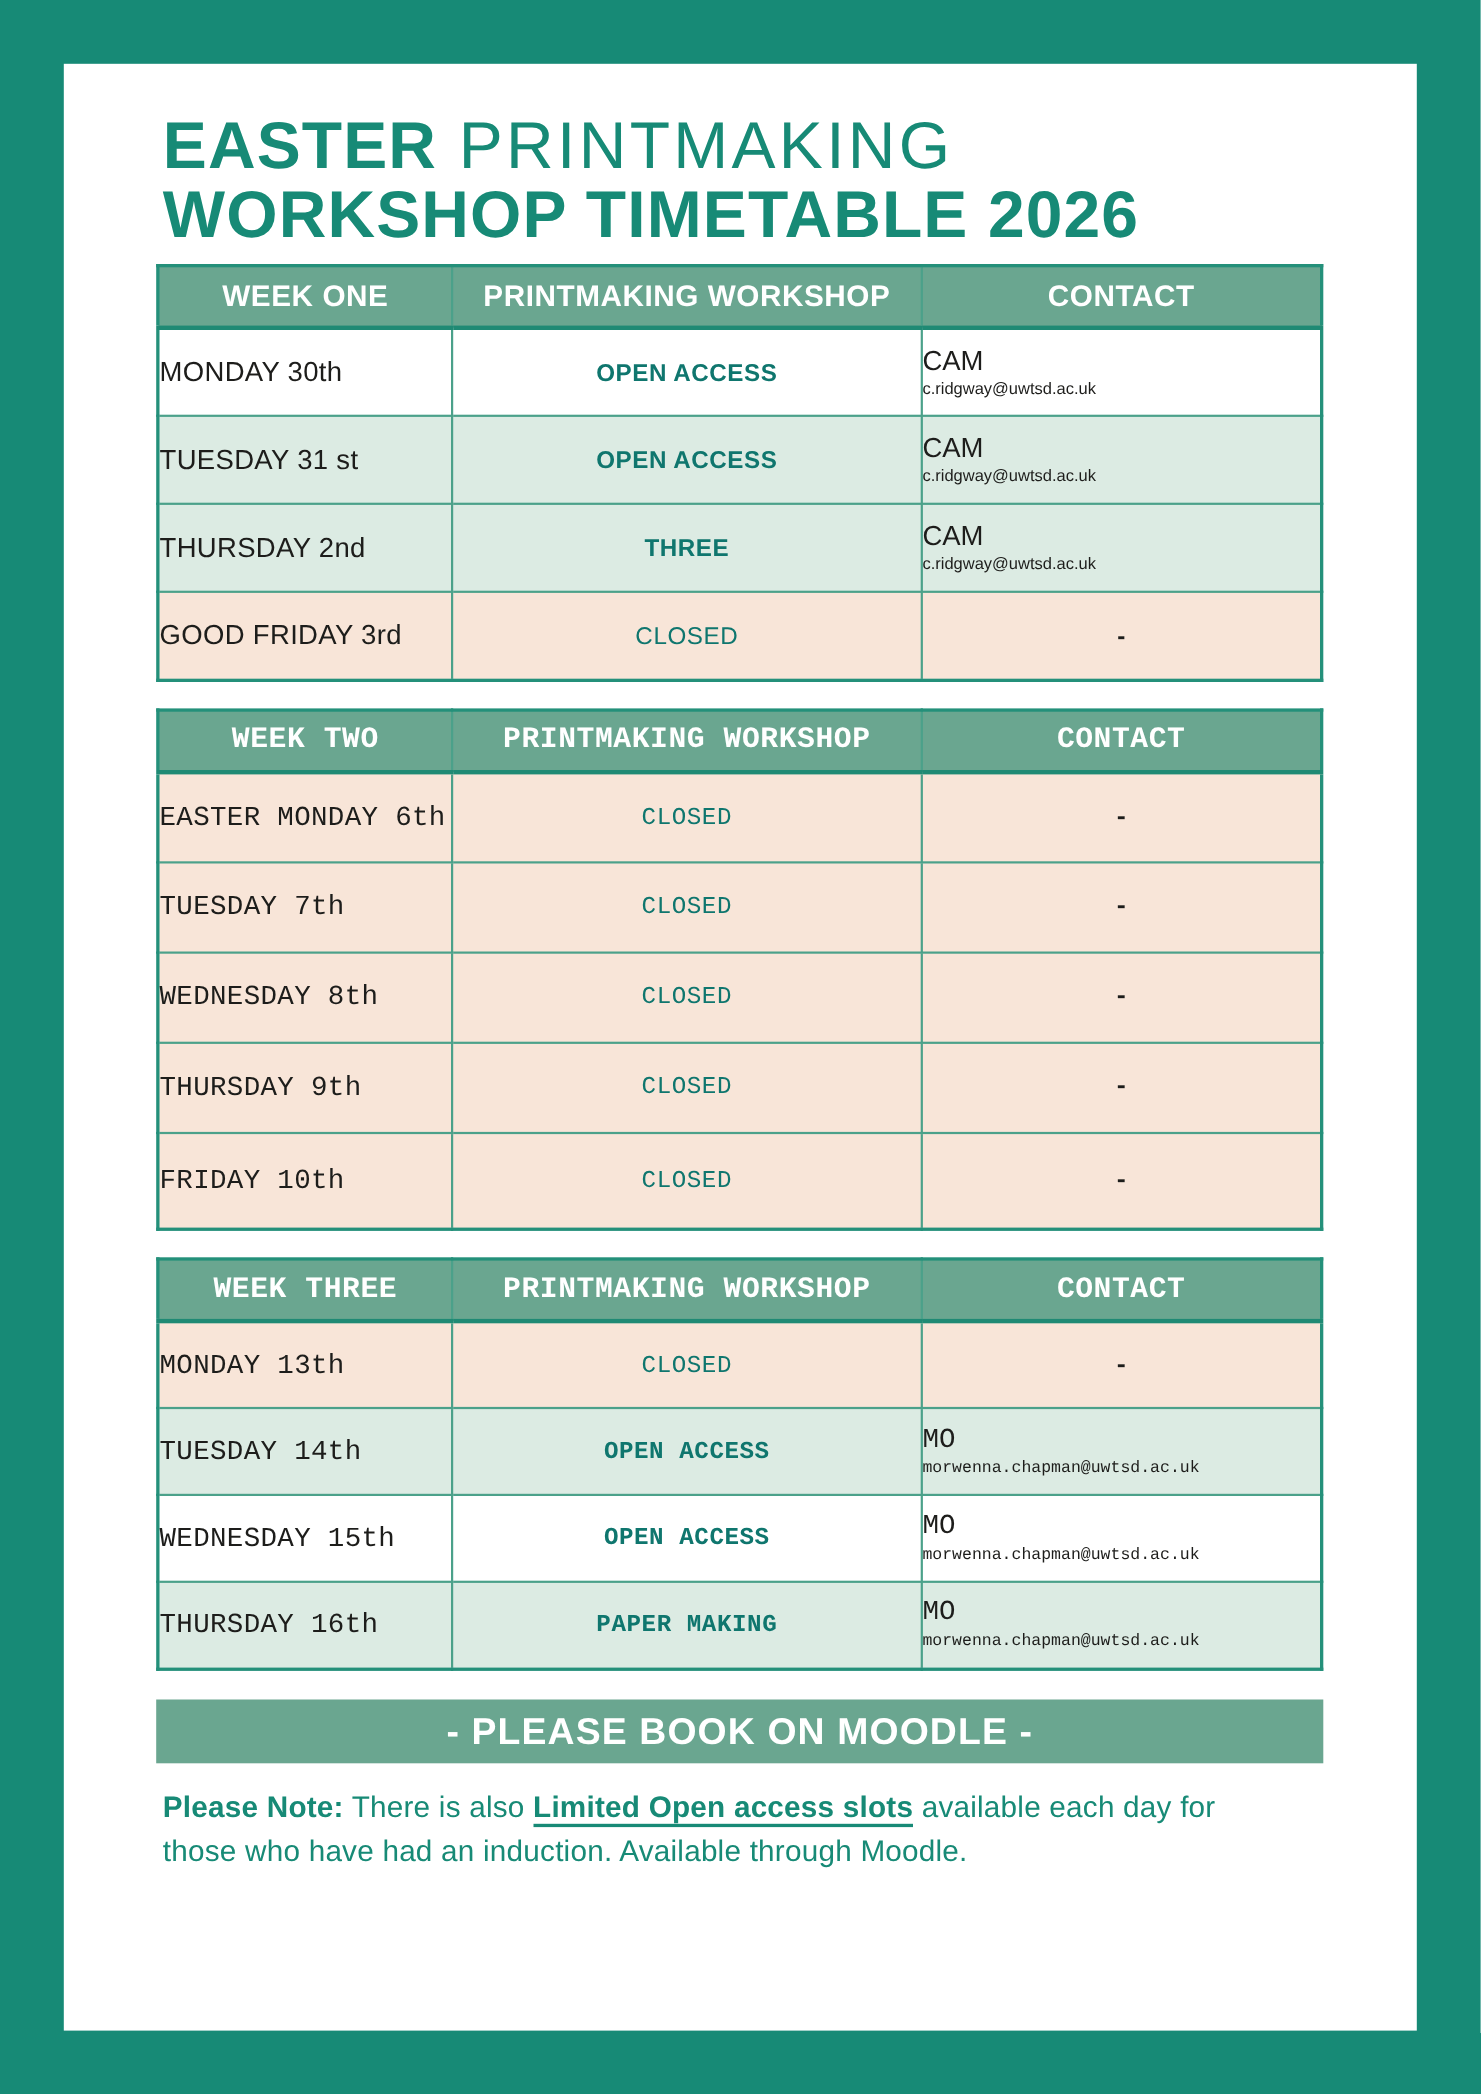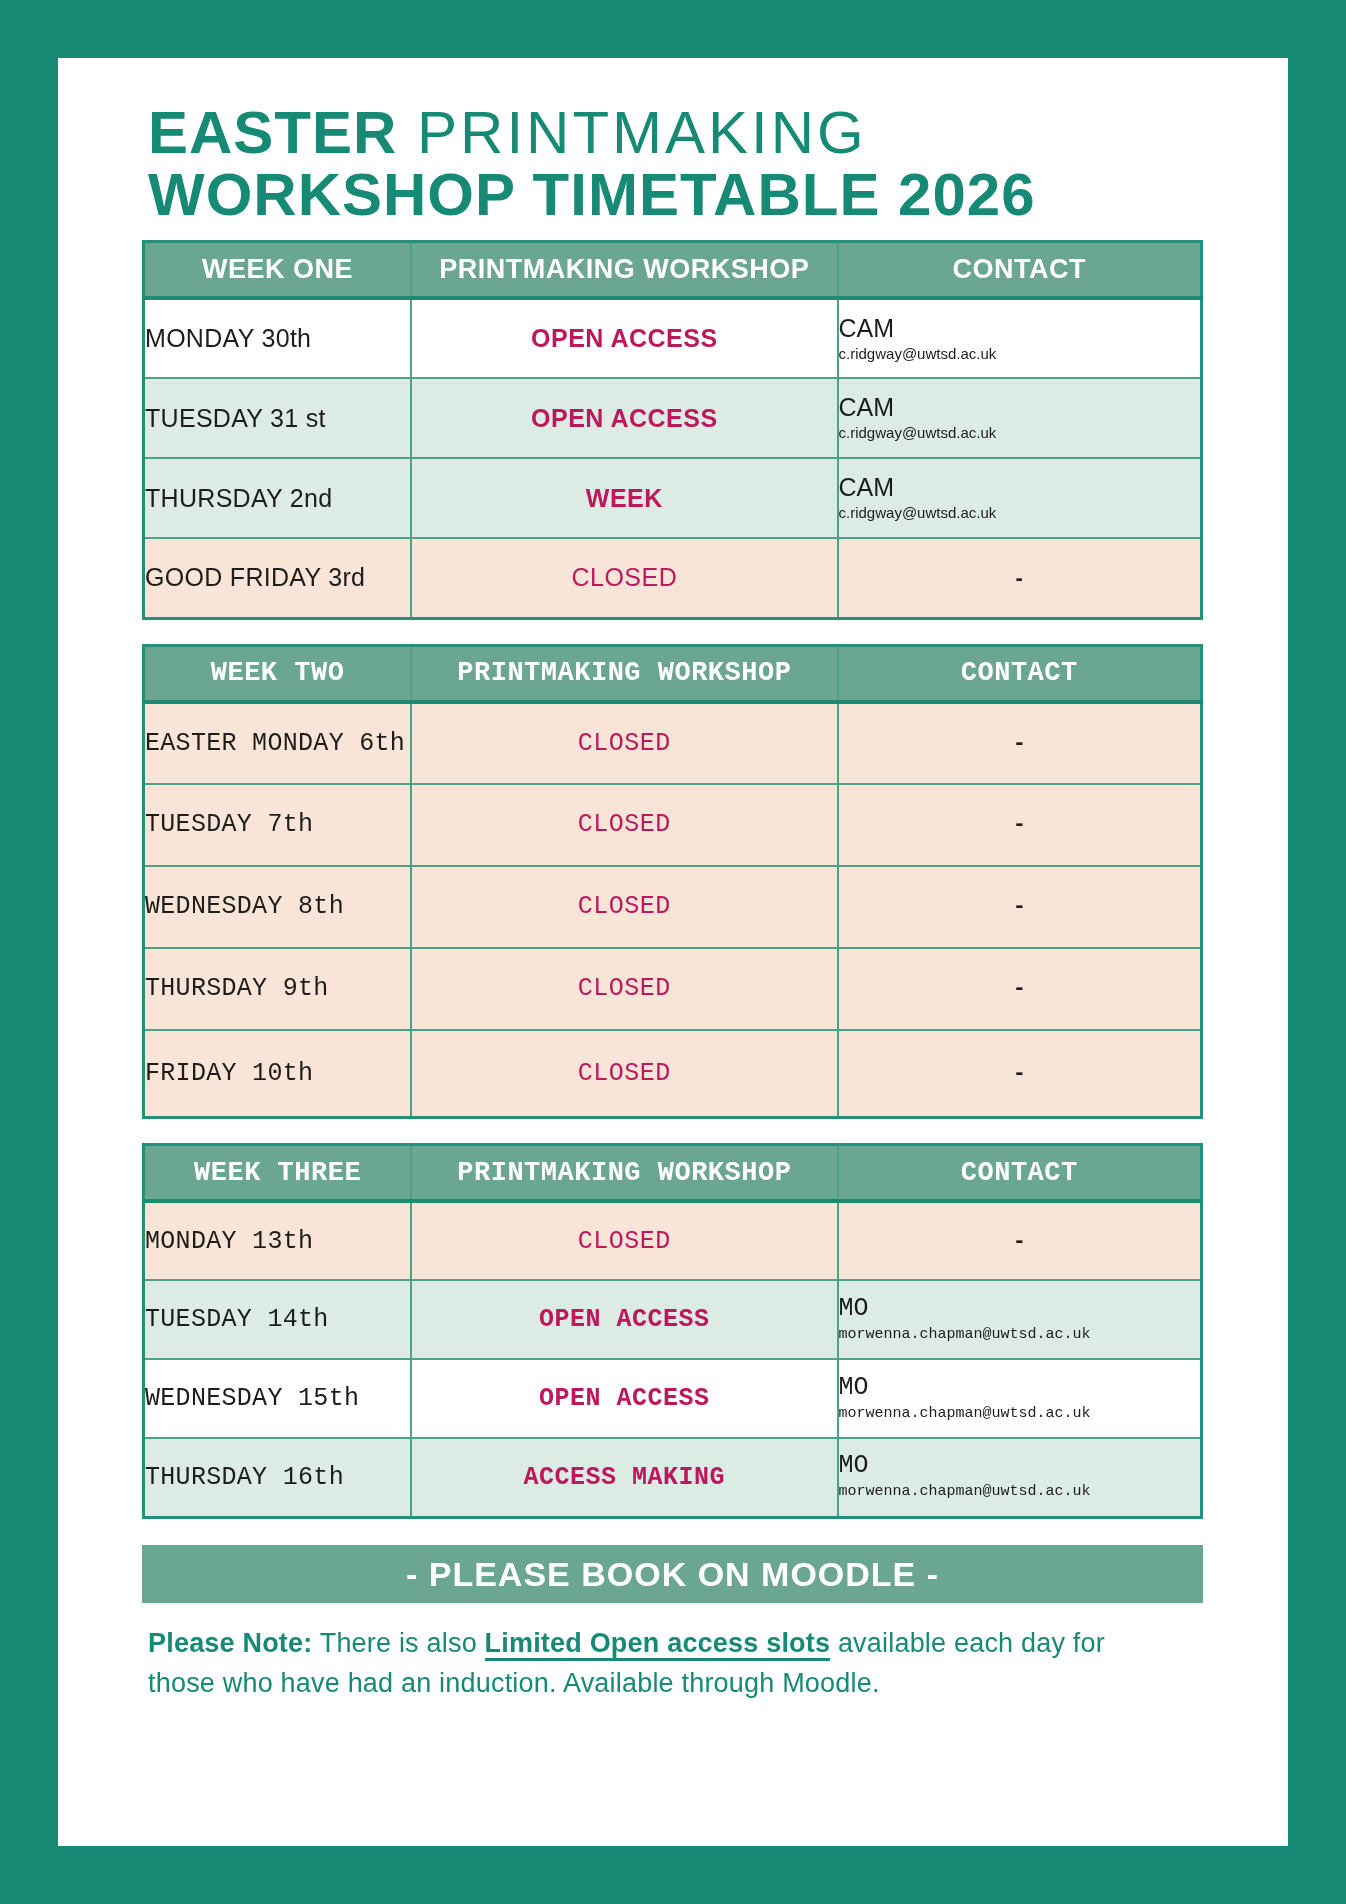--- a/index.html
+++ b/index.html
@@ -41,21 +41,21 @@
   table.tt thead th:first-child{text-align:center;}
   .table-0 tbody tr{height:80px;}
   .table-1 tbody tr{height:82px;}
   .table-1 tbody tr:last-child{height:88px;}
   .table-2 tbody tr{height:79px;}
 
   td.day{
     text-align:left;padding-left:24px;font-size:25px;color:#1d1d1b;
     letter-spacing:.3px;
   }
-  td.workshop{text-align:center;font-size:25px;color:#be185d;letter-spacing:.5px;}
+  td.workshop{text-align:center;font-size:22px;color:#0f766e;letter-spacing:.5px;}
   td.workshop.bold{font-weight:700;}
   td.contact{text-align:left;padding-left:22px;color:#1d1d1b;}
   .c-name{font-size:25px;line-height:30px;}
   .c-email{font-size:15px;line-height:22px;}
   .c-dash{text-align:center;font-weight:700;font-size:22px;}
 
   .bg-white{background:#ffffff;}
   .bg-green{background:var(--row-green,#dcebe3);}
   .bg-peach{background:var(--row-peach,#f8e5d8);}
 
@@ -114,21 +114,21 @@
             <tr class="bg-green">
               <td class="day">TUESDAY 31 st</td>
               <td class="workshop bold">OPEN ACCESS</td>
               <td class="contact">
                 <div class="c-name">CAM</div>
                 <div class="c-email">c.ridgway@uwtsd.ac.uk</div>
               </td>
             </tr>
             <tr class="bg-green">
               <td class="day">THURSDAY 2nd</td>
-              <td class="workshop bold">WEEK</td>
+              <td class="workshop bold">THREE</td>
               <td class="contact">
                 <div class="c-name">CAM</div>
                 <div class="c-email">c.ridgway@uwtsd.ac.uk</div>
               </td>
             </tr>
             <tr class="bg-peach">
               <td class="day">GOOD FRIDAY 3rd</td>
               <td class="workshop">CLOSED</td>
               <td class="contact">
                 <div class="c-dash">-</div>
@@ -219,21 +219,21 @@
             <tr class="bg-white">
               <td class="day">WEDNESDAY 15th</td>
               <td class="workshop bold">OPEN ACCESS</td>
               <td class="contact">
                 <div class="c-name">MO</div>
                 <div class="c-email">morwenna.chapman@uwtsd.ac.uk</div>
               </td>
             </tr>
             <tr class="bg-green">
               <td class="day">THURSDAY 16th</td>
-              <td class="workshop bold">ACCESS MAKING</td>
+              <td class="workshop bold">PAPER MAKING</td>
               <td class="contact">
                 <div class="c-name">MO</div>
                 <div class="c-email">morwenna.chapman@uwtsd.ac.uk</div>
               </td>
             </tr>
           </tbody>
         </table>
       </div>
 
     <div class="banner">- PLEASE BOOK ON MOODLE -</div>

